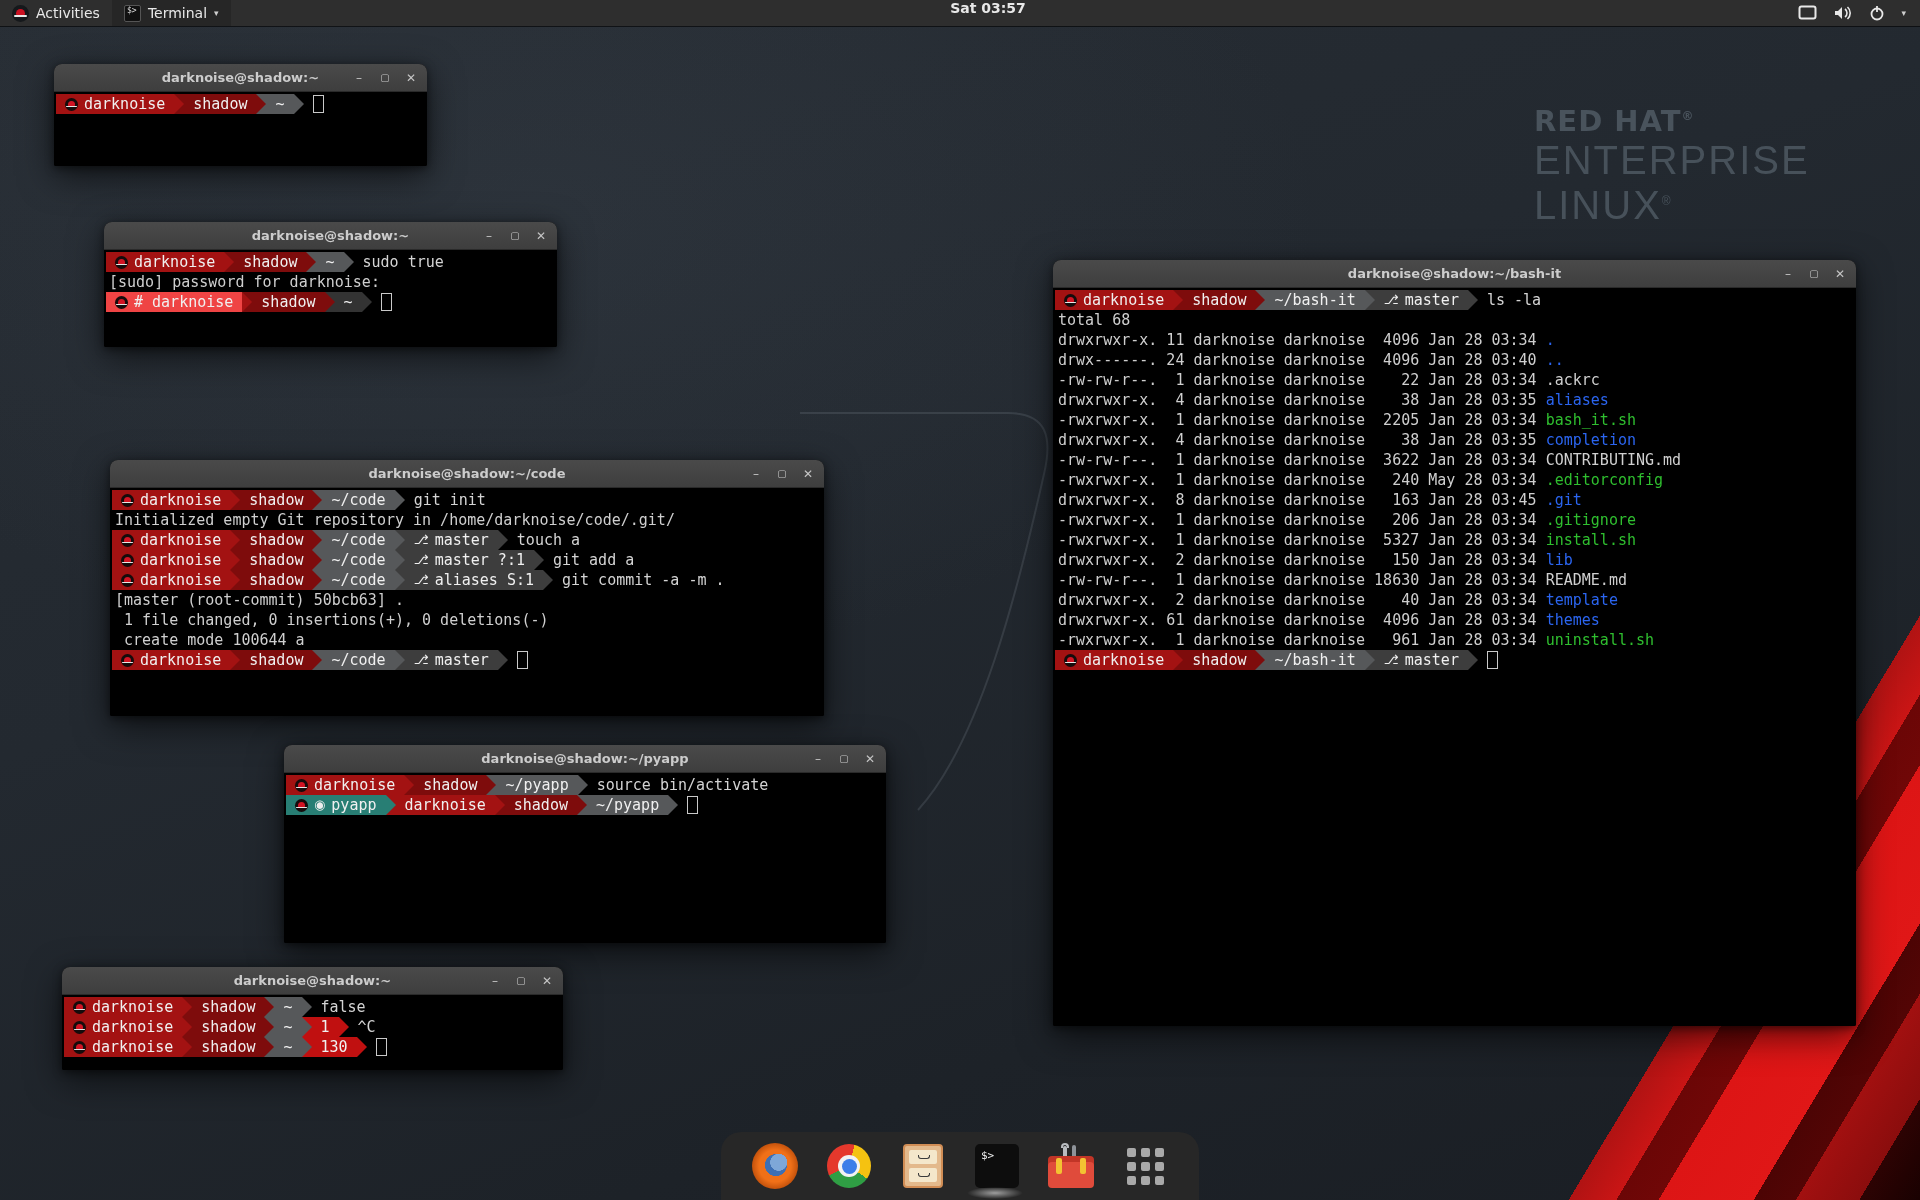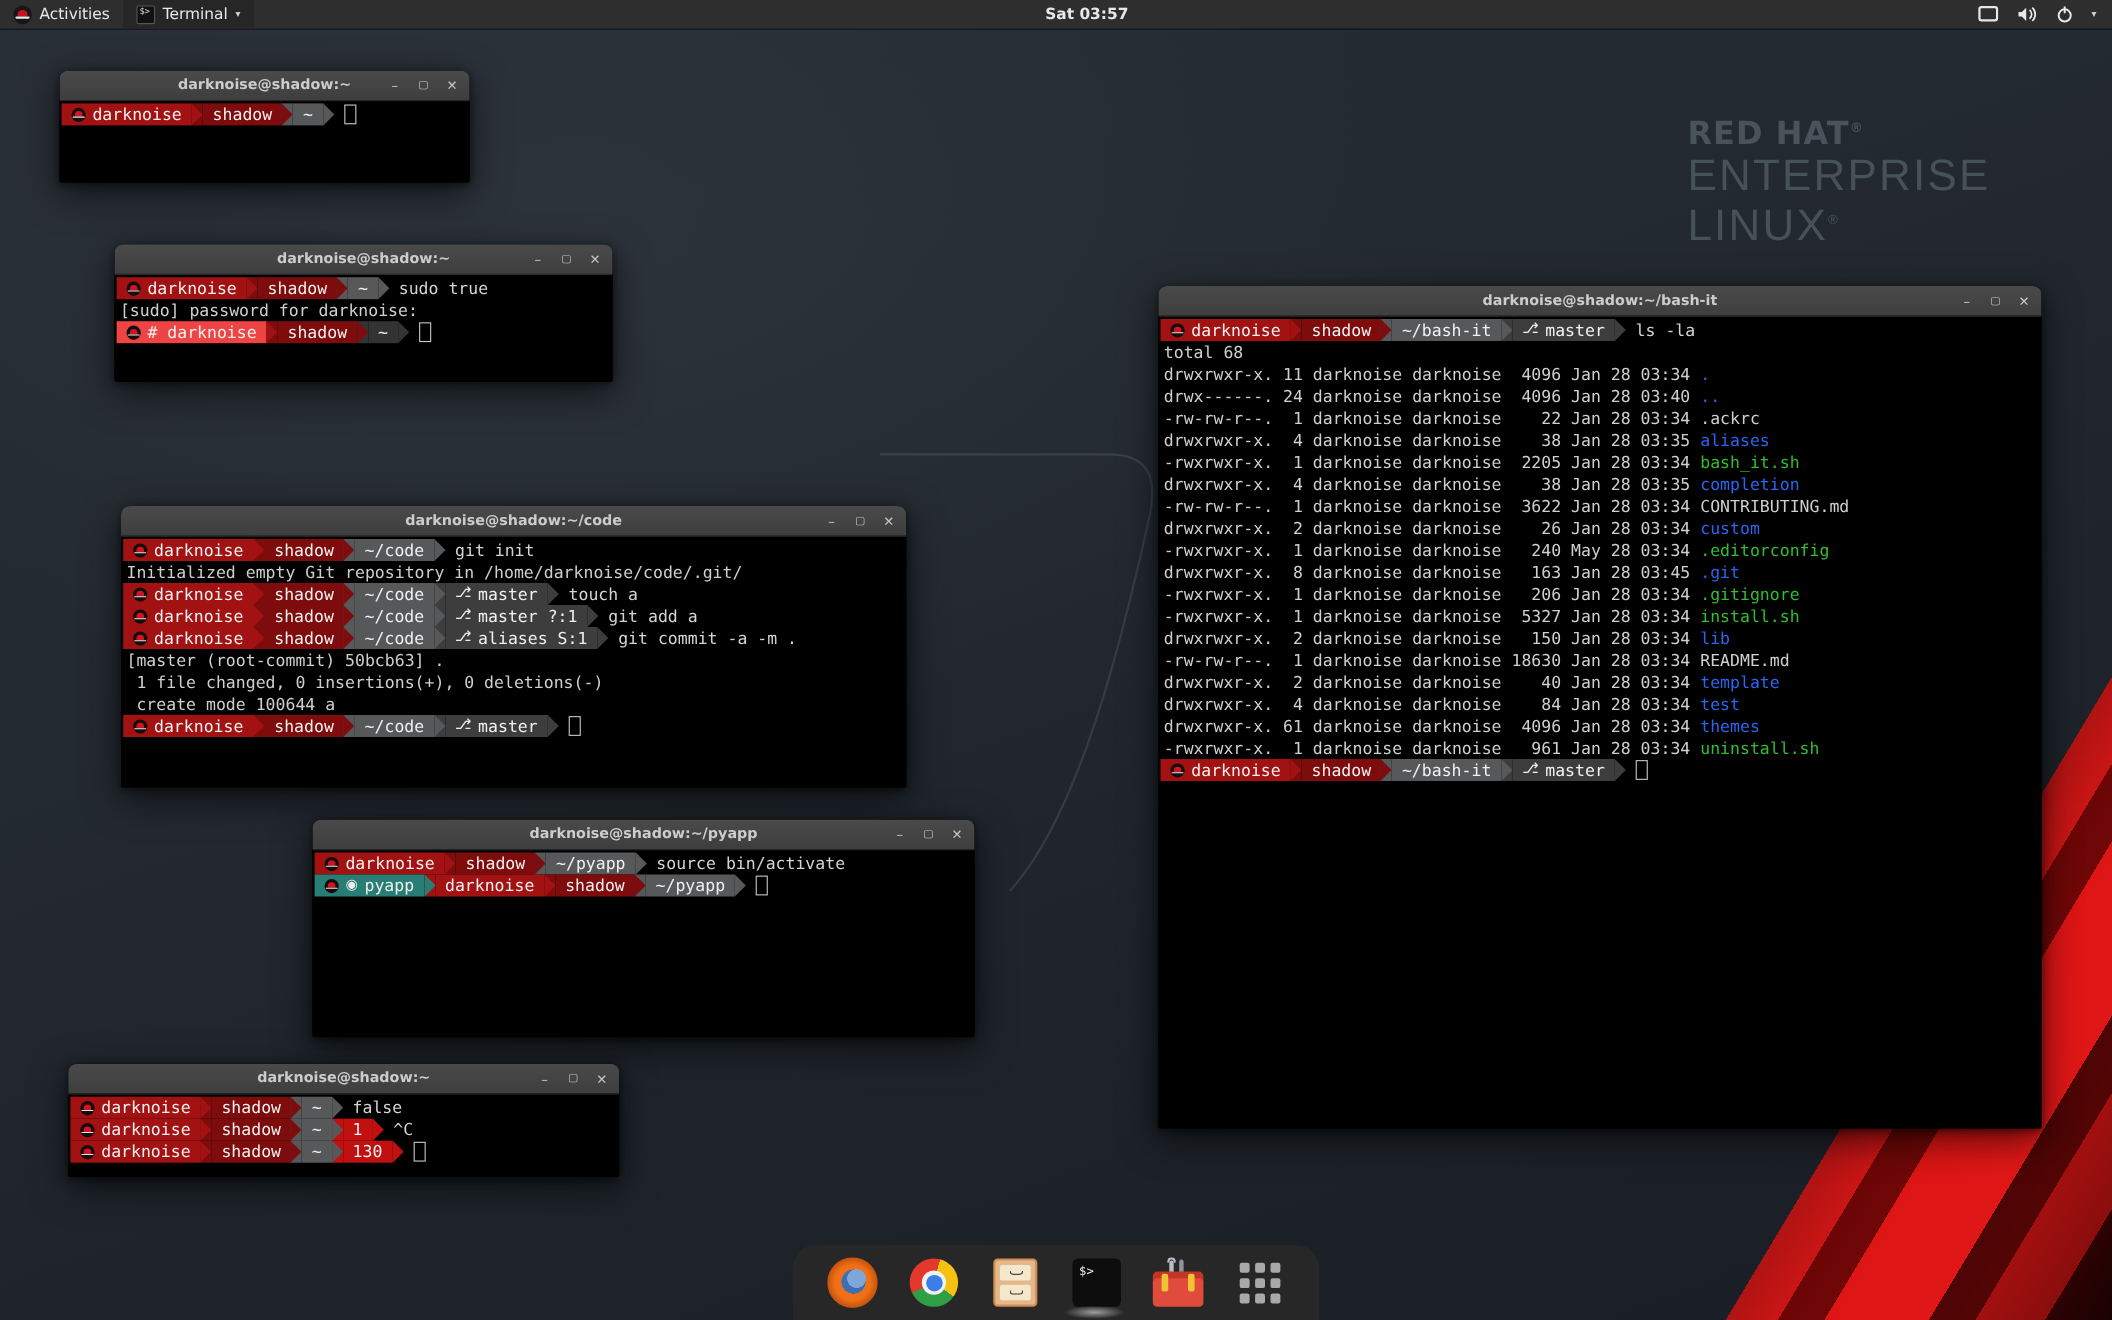--- a/index.html
+++ b/index.html
@@ -27,21 +27,21 @@
   }
   .arc-decor{position:absolute;inset:0;pointer-events:none;}
   
   .branding{position:absolute;left:1534px;top:104px;color:#49535c;user-select:none;}
   .branding .b1{font-size:29px;font-weight:bold;letter-spacing:1px;}
   .branding .b2{font-size:40px;font-weight:400;letter-spacing:2px;font-family:"Liberation Sans",sans-serif;color:#47515a;}
   .branding .b3{font-size:40px;font-weight:400;letter-spacing:2px;font-family:"Liberation Sans",sans-serif;color:#47515a;}
   .branding sup{font-size:12px;}
   
   .topbar{position:absolute;left:0;top:0;width:1920px;height:26px;background:#2e2e2e;
-    color:#e8e8e8;font-size:14px;display:flex;align-items:center;z-index:50;
+    color:#e8e8e8;font-size:14px;display:flex;align-items:flex-start;z-index:50;
     box-shadow:0 1px 0 rgba(0,0,0,.6);}
   .tb-left{display:flex;align-items:center;height:100%;}
   .tb-activities{display:flex;align-items:center;gap:7px;padding:0 12px;height:100%;}
   .tb-appchip{display:flex;align-items:center;gap:7px;padding:0 12px;height:100%;background:#262626;}
   .mini-term{width:17px;height:17px;background:#111;border:1px solid #555;border-radius:2px;
     color:#ddd;font-family:"DejaVu Sans Mono",monospace;font-size:8px;line-height:9px;padding-left:2px;box-sizing:border-box;}
   .tb-clock{position:absolute;left:50%;transform:translateX(-50%);font-weight:bold;font-size:14px;margin-left:28px;}
   .tb-right{margin-left:auto;display:flex;align-items:center;gap:16px;padding-right:14px;height:100%;}
   .tb-right svg{display:block;}
   .hatdot{width:17px;height:17px;border-radius:50%;background:#15181b;position:relative;overflow:hidden;}
@@ -494,29 +494,27 @@
         <span class="cmd">ls -la</span>
       </div>
       <div class="tline out">total 68</div>
       <div class="tline out"><span>drwxrwxr-x. 11 darknoise darknoise  4096 Jan 28 03:34 </span><span class="f-dir">.</span></div>
       <div class="tline out"><span>drwx------. 24 darknoise darknoise  4096 Jan 28 03:40 </span><span class="f-dir">..</span></div>
       <div class="tline out"><span>-rw-rw-r--.  1 darknoise darknoise    22 Jan 28 03:34 </span><span class="f-plain">.ackrc</span></div>
       <div class="tline out"><span>drwxrwxr-x.  4 darknoise darknoise    38 Jan 28 03:35 </span><span class="f-dir">aliases</span></div>
       <div class="tline out"><span>-rwxrwxr-x.  1 darknoise darknoise  2205 Jan 28 03:34 </span><span class="f-exec">bash_it.sh</span></div>
       <div class="tline out"><span>drwxrwxr-x.  4 darknoise darknoise    38 Jan 28 03:35 </span><span class="f-dir">completion</span></div>
       <div class="tline out"><span>-rw-rw-r--.  1 darknoise darknoise  3622 Jan 28 03:34 </span><span class="f-plain">CONTRIBUTING.md</span></div>
-      <div class="tline out"><span>drwxrwxr-x.  2 darknoise darknoise    26 Jan 28 03:34 </span><span class="f-dir">custom</span></div>
       <div class="tline out"><span>-rwxrwxr-x.  1 darknoise darknoise   240 May 28 03:34 </span><span class="f-exec">.editorconfig</span></div>
       <div class="tline out"><span>drwxrwxr-x.  8 darknoise darknoise   163 Jan 28 03:45 </span><span class="f-dir">.git</span></div>
       <div class="tline out"><span>-rwxrwxr-x.  1 darknoise darknoise   206 Jan 28 03:34 </span><span class="f-exec">.gitignore</span></div>
       <div class="tline out"><span>-rwxrwxr-x.  1 darknoise darknoise  5327 Jan 28 03:34 </span><span class="f-exec">install.sh</span></div>
       <div class="tline out"><span>drwxrwxr-x.  2 darknoise darknoise   150 Jan 28 03:34 </span><span class="f-dir">lib</span></div>
       <div class="tline out"><span>-rw-rw-r--.  1 darknoise darknoise 18630 Jan 28 03:34 </span><span class="f-plain">README.md</span></div>
       <div class="tline out"><span>drwxrwxr-x.  2 darknoise darknoise    40 Jan 28 03:34 </span><span class="f-dir">template</span></div>
-      <div class="tline out"><span>drwxrwxr-x.  4 darknoise darknoise    84 Jan 28 03:34 </span><span class="f-dir">test</span></div>
       <div class="tline out"><span>drwxrwxr-x. 61 darknoise darknoise  4096 Jan 28 03:34 </span><span class="f-dir">themes</span></div>
       <div class="tline out"><span>-rwxrwxr-x.  1 darknoise darknoise   961 Jan 28 03:34 </span><span class="f-exec">uninstall.sh</span></div>
       <div class="tline prompt">
         <span class="seg" style="background: rgb(163, 18, 18);">
           <span class="hat"></span>
           <span>darknoise</span>
         </span>
         <span class="psep" style="border-left-color: rgb(163, 18, 18); background: rgb(126, 12, 12);"></span>
         <span class="seg" style="background: rgb(126, 12, 12);">
           <span>shadow</span>

